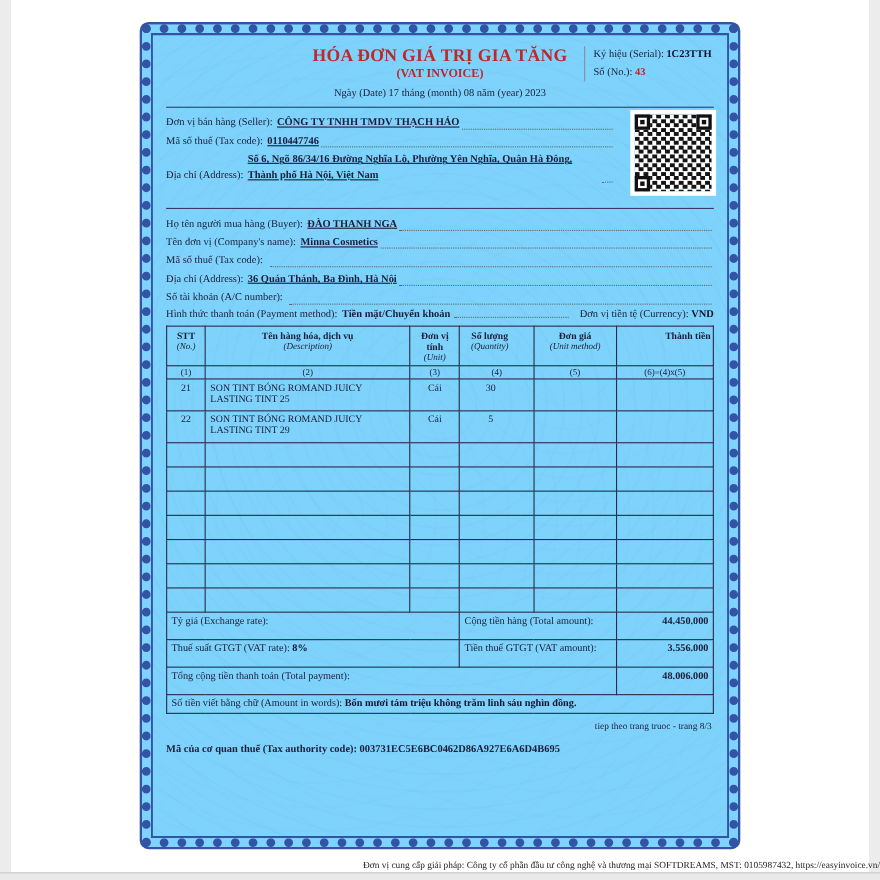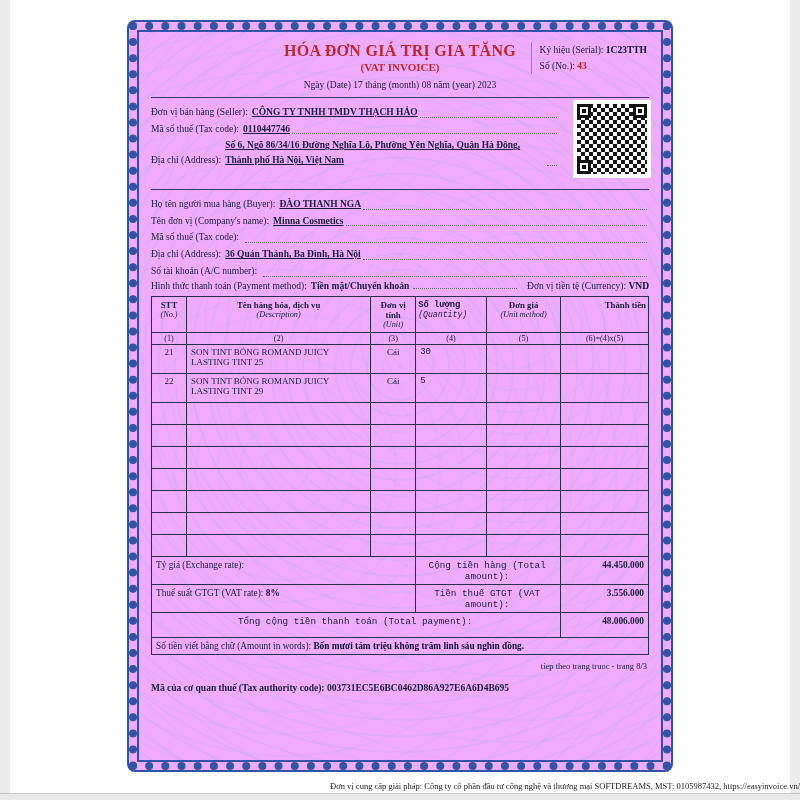--- a/index.html
+++ b/index.html
@@ -9,21 +9,21 @@
     overflow:hidden;
   }
   .edge-l,.edge-r { position:absolute; top:0; bottom:0; width:10px; background:#ececec; }
   .edge-l { left:0; } .edge-r { right:0; }
   .edge-b { position:absolute; left:0; right:0; bottom:0; height:6px; background:#e9e9e9; border-top:1px solid #c9c9c9; }
 
   .frame {
     position:absolute; left:129px; right:129px; top:22px; bottom:30px;
     border:8px dotted #3353a4; border-radius:6px;
     box-shadow: inset 0 0 0 2px #3353a4, 0 0 0 2px #3353a4;
-    background:#f0abfc;
+    background:#7dd3fc;
   }
   .content { position:absolute; inset:2px; padding:8px 12px 6px; overflow:hidden; }
   .content::before {
     content:""; position:absolute; inset:0; pointer-events:none;
     background:
       repeating-radial-gradient(circle at 50% 46%, rgba(120,180,215,0.10) 0 2px, transparent 2px 16px),
       repeating-radial-gradient(circle at 28% 60%, rgba(120,180,215,0.07) 0 2px, transparent 2px 22px),
       repeating-radial-gradient(circle at 72% 40%, rgba(120,180,215,0.07) 0 2px, transparent 2px 22px);
   }
   .content > * { position:relative; }
@@ -55,26 +55,26 @@
 
   table.items { width:100%; border-collapse:collapse; margin-top:5px; font-size:9px; }
   .items th, .items td { border:1px solid #2b2b4a; padding:2px 4px; vertical-align:top; }
   .items thead th { font-weight:bold; font-size:8.8px; text-align:center; padding:3px 2px; }
   .items thead .l2 { display:block; font-style:italic; font-weight:normal; font-size:8.2px; }
   .items .colnum td { text-align:center; font-size:8.2px; padding:1px 2px; }
   .items .datarow td { height:24px; }
   .items .c-stt { text-align:center; width:30px; }
   .items .c-desc { width:216px; }
   .items .c-unit { text-align:center; width:42px; }
-  .items .c-qty { text-align:left; padding-right:15px; width:52px;font-family:Liberation Mono, monospace; }
+  .items .c-qty { text-align:center; padding-right:15px; width:52px; }
   .items .c-price { width:78px; }
   .items .c-amt { width:90px; text-align:right; }
   .items .emptyrow td { height:17px; }
   .items .sum td { height:19px; font-size:9.3px; padding-top:3px; }
-  .items .sum .r { text-align:center; padding-right:6px;font-family:Liberation Mono, monospace; }
+  .items .sum .r { text-align:left; padding-right:6px; }
   .items .sum .amt { text-align:right; font-weight:bold; }
   .items .words td { font-size:9.3px; padding:3px 4px; }
 
   .page-note { text-align:right; font-size:8.5px; margin:6px 2px 0; }
   .signs { display:flex; margin-top:6px; }
   .sign-col { flex:1; text-align:center; }
   .sign-label { font-weight:bold; font-size:9.5px; }
   .badge { position:relative; display:inline-block; margin-top:10px; border:1px solid #d9b64e; background:#fffdf2; padding:3px 12px 4px 28px; text-align:left; box-shadow:0 0 0 1px #f3e6c2 inset; }
   .badge .check { position:absolute; left:1px; top:-10px; color:#21a038; font-size:24px; font-family:"DejaVu Sans",sans-serif; }
   .badge .sv { font-size:9px; color:#3a3a3a; font-style:italic; }

